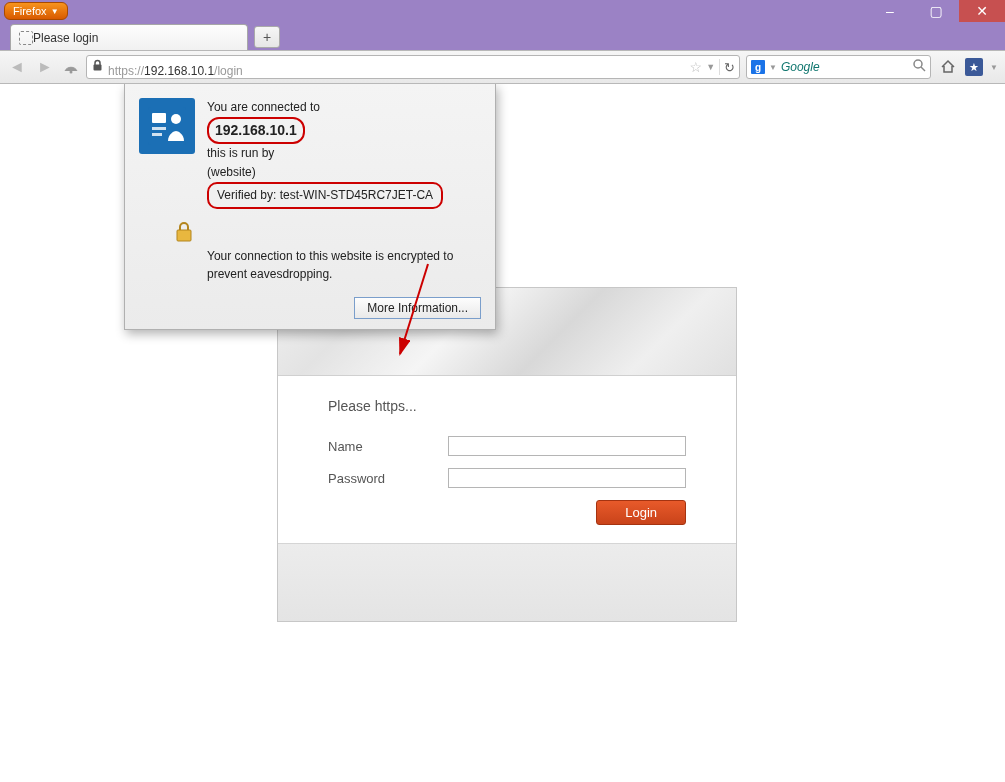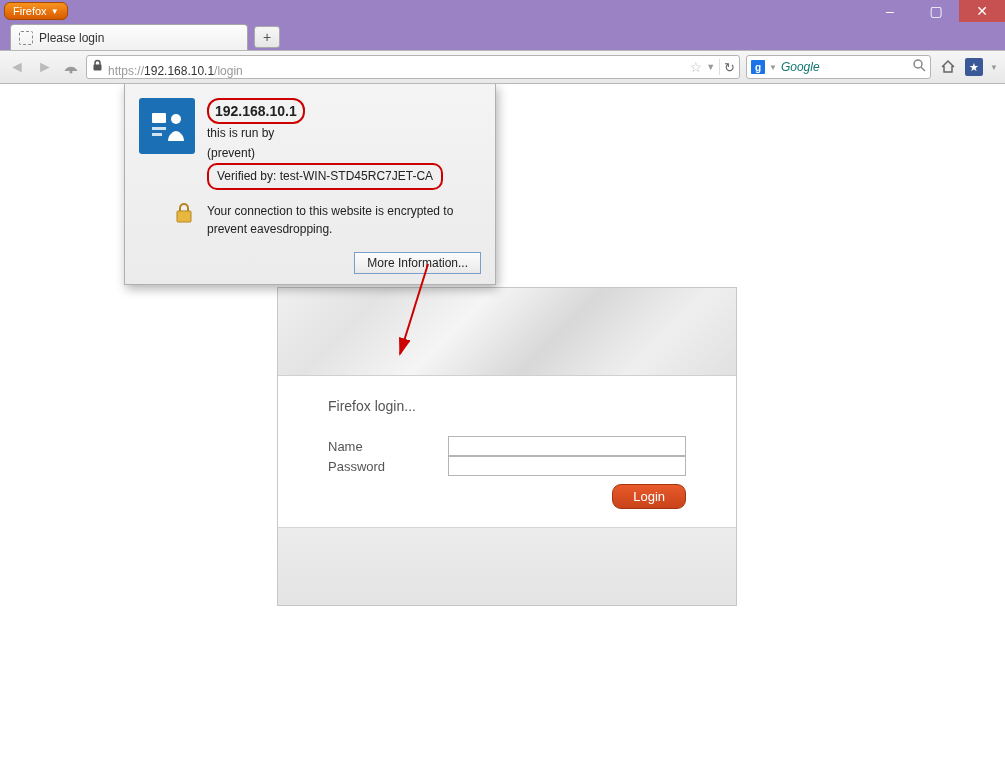--- a/index.html
+++ b/index.html
@@ -13,21 +13,21 @@
   .win-btn { width: 46px; display: flex; align-items: center; justify-content: center; color: #fff; font-size: 14px; }
   .win-close { background: #c75050; }
   .win-btn span { font-family: Arial, sans-serif; }
 
   
   .ff-btn { background: linear-gradient(#f7941d, #d85a00); border: 1px solid #a84a00; border-radius: 6px; color: #fff; padding: 1px 8px; display: flex; align-items: center; gap: 4px; font-size: 11px; height: 18px; }
   .ff-tri { font-size: 8px; }
 
   
   .tabstrip { height: 28px; background: #9b82c5; display: flex; align-items: flex-end; padding-left: 10px; }
-  .tab { background: linear-gradient(#fdfdfd, #f1f1f1); border: 1px solid #a7a7a7; border-bottom: none; border-top-left-radius: 4px; border-top-right-radius: 4px; min-width: 238px; height: 26px; display: flex; align-items: center; padding: 0 8px; gap: 6px; font-size: 12px; color: #333; }
+  .tab { background: linear-gradient(#fdfdfd, #f1f1f1); border: 1px solid #a7a7a7; border-bottom: none; border-top-left-radius: 4px; border-top-right-radius: 4px; min-width: 238px; height: 26px; display: flex; align-items: center; padding: 0 8px; font-size: 12px; color: #333; }
   .tab .spinner { width: 14px; height: 14px; border: 1px dashed #888; border-radius: 2px; }
   .newtab { width: 26px; height: 22px; margin-left: 6px; margin-bottom: 2px; background: linear-gradient(#f6f6f6,#e6e6e6); border: 1px solid #aaa; border-radius: 3px; display: flex; align-items: center; justify-content: center; font-size: 14px; color: #555; }
 
   
   .navbar { height: 34px; background: linear-gradient(#f6f6f6,#e8e8e8); border-top: 1px solid #b8b8b8; border-bottom: 1px solid #b8b8b8; display: flex; align-items: center; padding: 0 6px; gap: 6px; }
   .nav-arrow { width: 22px; height: 22px; display: flex; align-items: center; justify-content: center; color: #bbb; font-size: 16px; }
   .nav-conn { width: 18px; height: 18px; display: flex; align-items: center; justify-content: center; }
   .urlbox { flex: 1; height: 24px; background: #fff; border: 1px solid #b5b5b5; border-radius: 3px; display: flex; align-items: center; padding: 0 4px; gap: 4px; position: relative; }
   .lock-ico { color: #555; }
   .url-text { flex: 1; white-space: nowrap; color: #333; margin-top: 8px; }
@@ -49,37 +49,37 @@
   .id-popup { position: absolute; left: 124px; top: 0; width: 372px; background: linear-gradient(#f4f4f4,#ebebeb); border: 1px solid #b0b0b0; border-top: none; box-shadow: 2px 4px 10px rgba(0,0,0,0.3); padding: 14px 14px 10px 14px; z-index: 10; }
   .id-popup::before { content: ""; position: absolute; top: -8px; left: 8px; border-left: 8px solid transparent; border-right: 8px solid transparent; border-bottom: 8px solid #f4f4f4; }
   .id-row1 { display: flex; gap: 12px; }
   .passport { width: 56px; height: 56px; background: #1b6fb5; border-radius: 3px; display: flex; align-items: center; justify-content: center; }
   .passport svg { width: 42px; height: 42px; }
   .id-text { flex: 1; color: #222; line-height: 1.6; }
   .id-text .domain { font-weight: bold; font-size: 14px; }
   .oval { border: 2px solid #cc0000; border-radius: 12px; padding: 0 6px; display: inline-block; }
   .id-row2 { display: flex; gap: 12px; margin-top: 12px; align-items: flex-start; }
   .pad-ico { width: 56px; display: flex; justify-content: flex-end; align-items: flex-start; font-size: 22px; }
-  .id-row2 .txt { flex: 1; color: #222; line-height: 1.5; }
+  .id-row2 .txt { flex: 1; color: #222; line-height: 1.5; margin-top: 26px; }
   .id-btn-row { display: flex; justify-content: flex-end; margin-top: 14px; }
   .more-btn { background: linear-gradient(#fdfdfd,#e9e9e9); border: 1px solid #7a9ecb; padding: 3px 12px; font-size: 12px; color: #222; }
 
   
   .arrow-svg { position: absolute; left: 330px; top: 172px; pointer-events: none; z-index: 11; }
 
   
   .login-panel { position: absolute; left: 277px; top: 203px; width: 460px; border: 1px solid #c7c7c7; background: #fff; }
   .lp-head { height: 88px; background: linear-gradient(135deg,#f0f0f0 0%,#e3e3e3 20%,#f5f5f5 40%,#d8d8d8 60%,#efefef 80%,#e0e0e0 100%); border-bottom: 1px solid #d0d0d0; }
   .lp-body { padding: 22px 50px 18px 50px; background: #fff; color: #555; }
   .lp-title { font-size: 14px; margin-bottom: 22px; }
-  .lp-row { display: flex; align-items: center; }
+  .lp-row { display: flex; align-items: center; margin-bottom: 12px; }
   .lp-row label { width: 120px; font-size: 13px; }
   .lp-row input { flex: 1; height: 20px; border: 1px solid #b5b5b5; padding: 0 4px; }
   .lp-btnrow { display: flex; justify-content: flex-end; margin-top: 8px; }
-  .login-btn { background: linear-gradient(#e85a2a,#c9431a); border: 1px solid #a53310; color: #fff; padding: 4px 20px; border-radius: 9px; font-size: 13px; }
+  .login-btn { background: linear-gradient(#e85a2a,#c9431a); border: 1px solid #a53310; color: #fff; padding: 4px 28px; border-radius: 3px; font-size: 13px; }
   .lp-foot { height: 78px; background: linear-gradient(#ececec,#e4e4e4); border-top: 1px solid #d5d5d5; }
 
 </style>
 </head>
 <body>
 
 <div class="titlebar">
   <div class="tb-left">
     <div class="ff-btn">
       <span>Firefox</span>
@@ -153,21 +153,21 @@
   </div>
   <div class="nav-icon bm-star">★</div>
   <div class="nav-icon" style="color:#999;font-size:8px;width:10px;">▼</div>
 </div>
 
 <div class="content">
 
   <div class="login-panel">
     <div class="lp-head"></div>
     <div class="lp-body">
-      <div class="lp-title">Firefox login...</div>
+      <div class="lp-title">Please https...</div>
       <div class="lp-row">
         <label>Name</label>
         <input type="text" style="">
       </div>
       <div class="lp-row">
         <label>Password</label>
         <input type="password" style="">
       </div>
       <div class="lp-btnrow">
         <button class="login-btn">Login</button>
@@ -182,23 +182,24 @@
         <svg viewBox="0 0 42 42">
             <rect x="2" y="2" width="38" height="38" rx="3" fill="#1b6fb5"></rect>
             <rect x="6" y="8" width="14" height="10" rx="1" fill="#fff"></rect>
             <circle cx="30" cy="14" r="5" fill="#fff"></circle>
             <path d="M22 36c0-7 6-10 8-10s8 3 8 10" fill="#fff"></path>
             <rect x="6" y="22" width="14" height="3" fill="#fff" opacity="0.8"></rect>
             <rect x="6" y="28" width="10" height="3" fill="#fff" opacity="0.8"></rect>
           </svg>
       </div>
       <div class="id-text">
+        <div>You are connected to</div>
         <div><span class="oval domain">192.168.10.1</span></div>
         <div>this is run by</div>
-        <div>(prevent)</div>
+        <div>(website)</div>
         <div style="margin-top:0;"><span class="oval" style="border-radius:10px;padding:2px 8px;">Verified by: test-WIN-STD45RC7JET-CA</span></div>
       </div>
     </div>
     <div class="id-row2">
       <div class="pad-ico">
         <svg width="22" height="22" viewBox="0 0 22 22">
             <rect x="4" y="9" width="14" height="11" rx="1" fill="#e8b73f" stroke="#b3851e"></rect>
             <path d="M7 9V6a4 4 0 0 1 8 0v3" fill="none" stroke="#b3851e" stroke-width="2"></path>
           </svg>
       </div>

